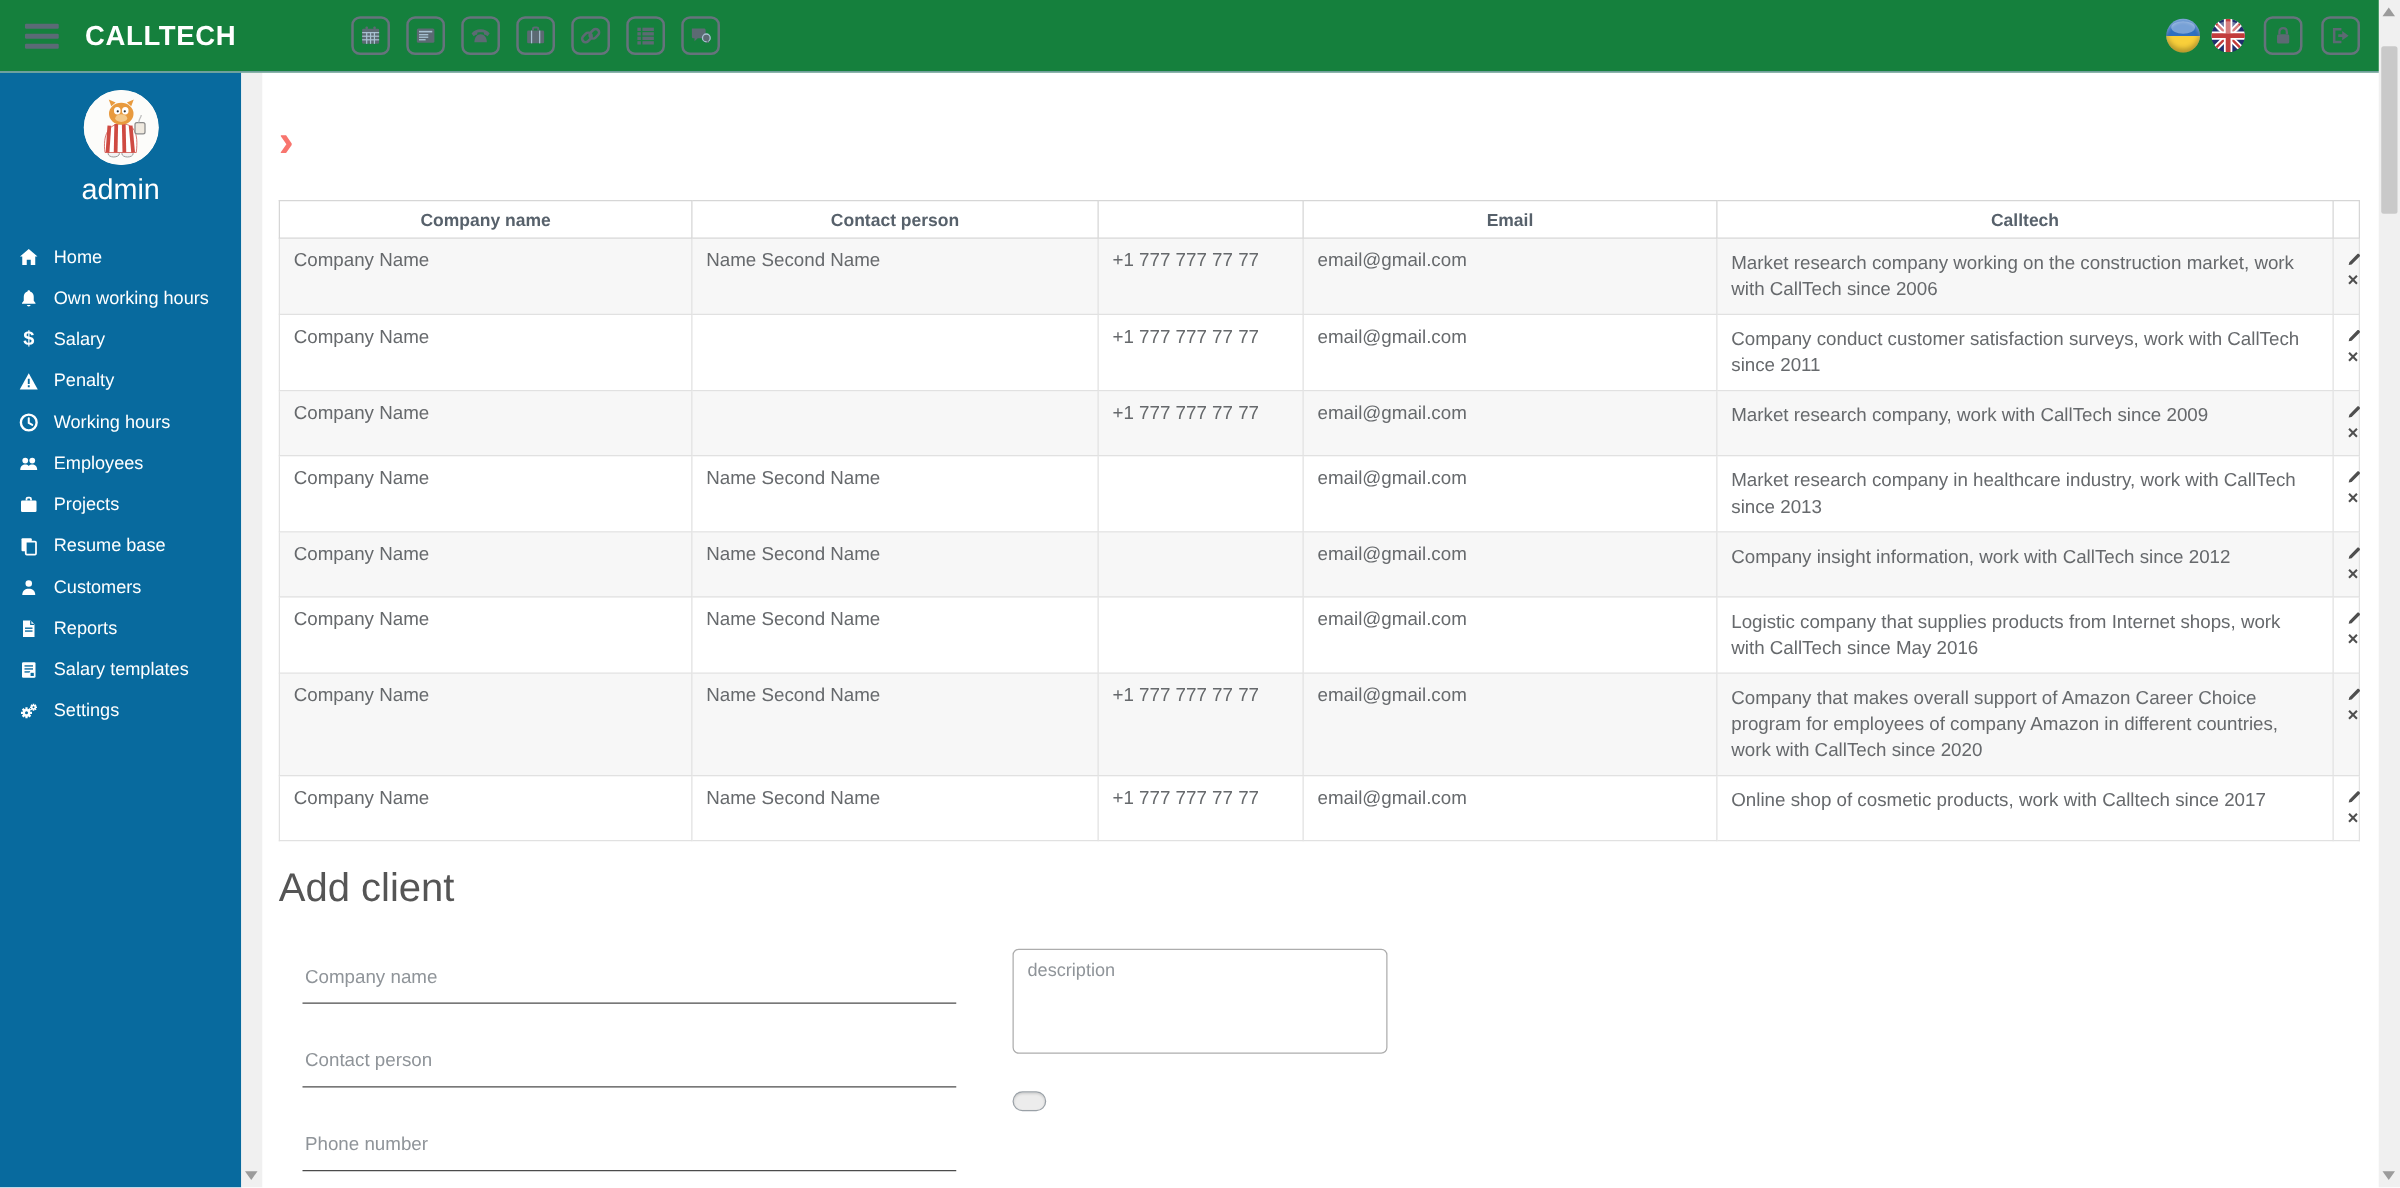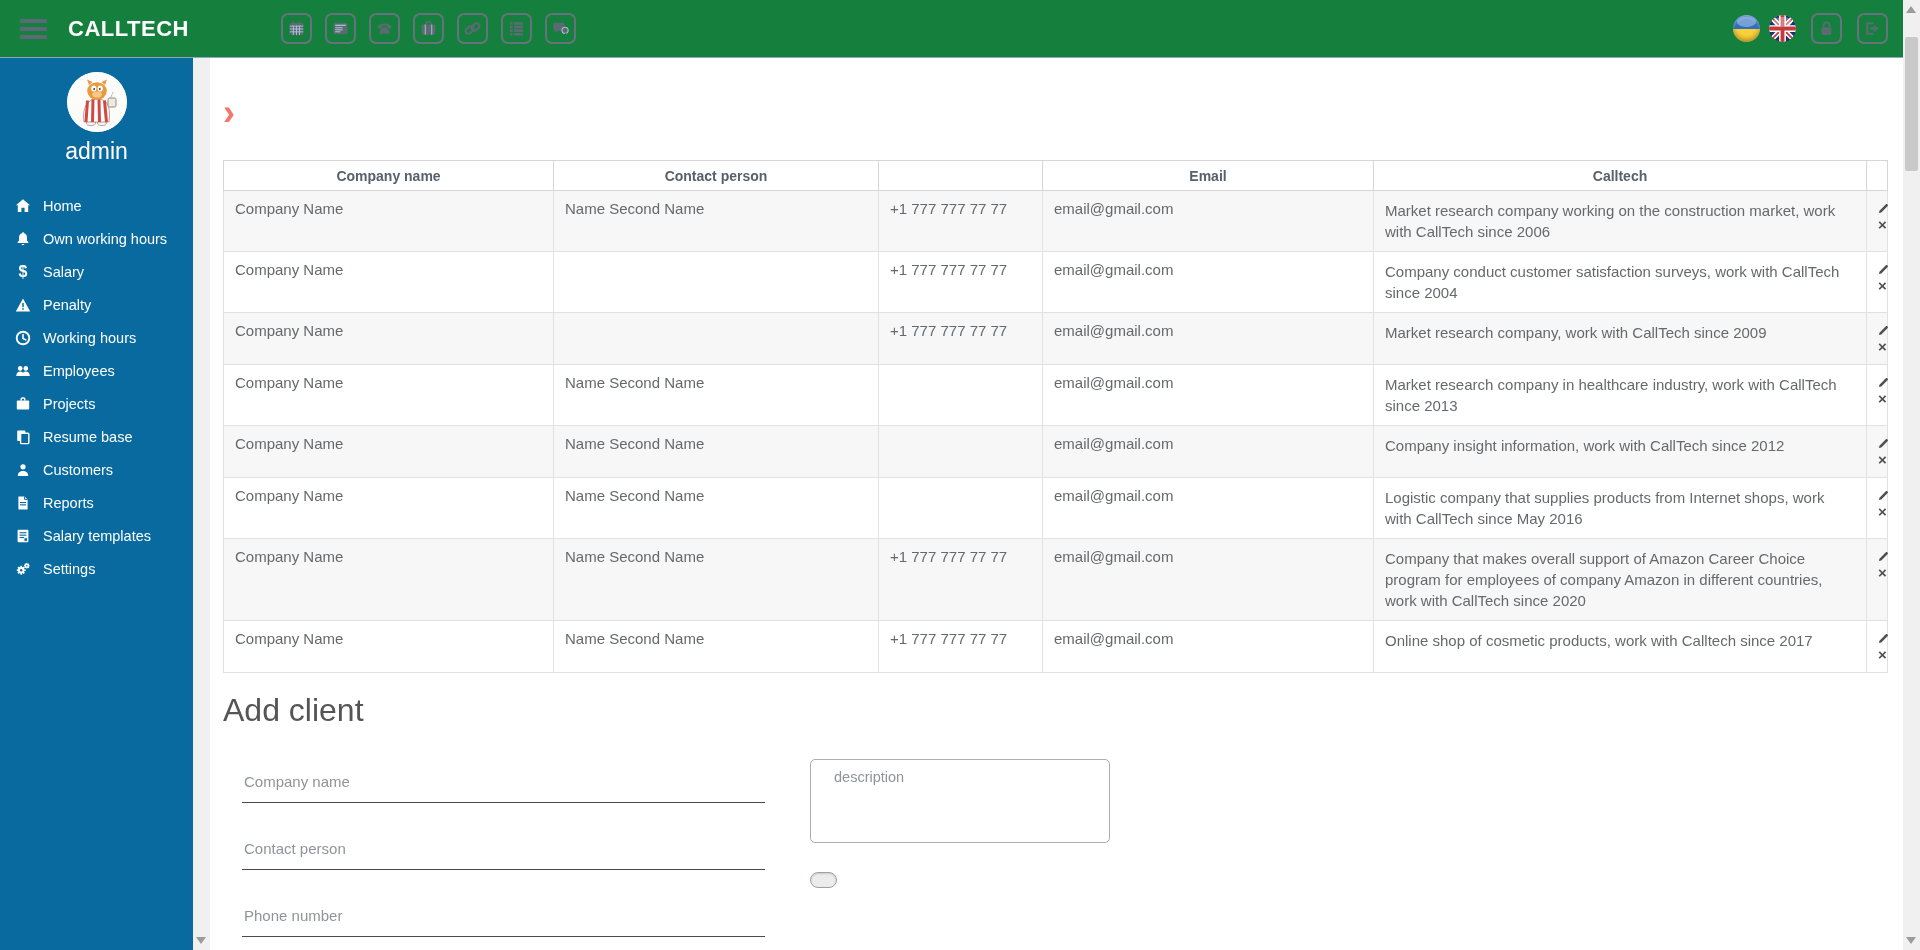--- a/index.html
+++ b/index.html
@@ -99,21 +99,21 @@
   .field { margin-bottom:27px; }
   .field input {
     display:block; width:523px; border:none; border-bottom:1px solid #4c4c4c;
     background:transparent; outline:none; padding:10px 2px 12px;
     font-size:15px; color:#555; font-family:"Liberation Sans", sans-serif;
   }
   .field input::placeholder, textarea::placeholder { color:#8f9499; opacity:1; }
   .form-right { margin-left:27px; }
   .form-right textarea {
     width:300px; height:84px; border:1px solid #adadad; border-radius:5px;
-    padding:9px 23px; font-size:14.5px; color:#555; resize:none; outline:none;
+    padding:9px 11px; font-size:14.5px; color:#555; resize:none; outline:none;
     font-family:"Liberation Sans", sans-serif;
   }
   .pill {
     display:block; margin-top:25px; width:27px; height:16px; border-radius:8px;
     border:1px solid #9aa1a7; background:#ececec; cursor:pointer;
     box-shadow: inset 0 1px 2px rgba(0,0,0,.15);
   }
 </style>
 </head>
 <body>
@@ -422,21 +422,21 @@
                 <path d="M1 11 L1.6 8.4 L8.6 1.4 C9 1 9.6 1 10 1.4 L10.6 2 C11 2.4 11 3 10.6 3.4 L3.6 10.4 Z"></path>
               </svg></span>
           <span class="act del">×</span>
         </td>
       </tr>
       <tr>
         <td>Company Name</td>
         <td></td>
         <td>+1 777 777 77 77</td>
         <td>email@gmail.com</td>
-        <td class="comment">Company conduct customer satisfaction surveys, work with CallTech since 2004</td>
+        <td class="comment">Company conduct customer satisfaction surveys, work with CallTech since 2011</td>
         <td class="actions">
           <span class="act"><svg width="11" height="11" viewBox="0 0 12 12" fill="#4f4f4f">
                 <path d="M1 11 L1.6 8.4 L8.6 1.4 C9 1 9.6 1 10 1.4 L10.6 2 C11 2.4 11 3 10.6 3.4 L3.6 10.4 Z"></path>
               </svg></span>
           <span class="act del">×</span>
         </td>
       </tr>
       <tr>
         <td>Company Name</td>
         <td></td>

